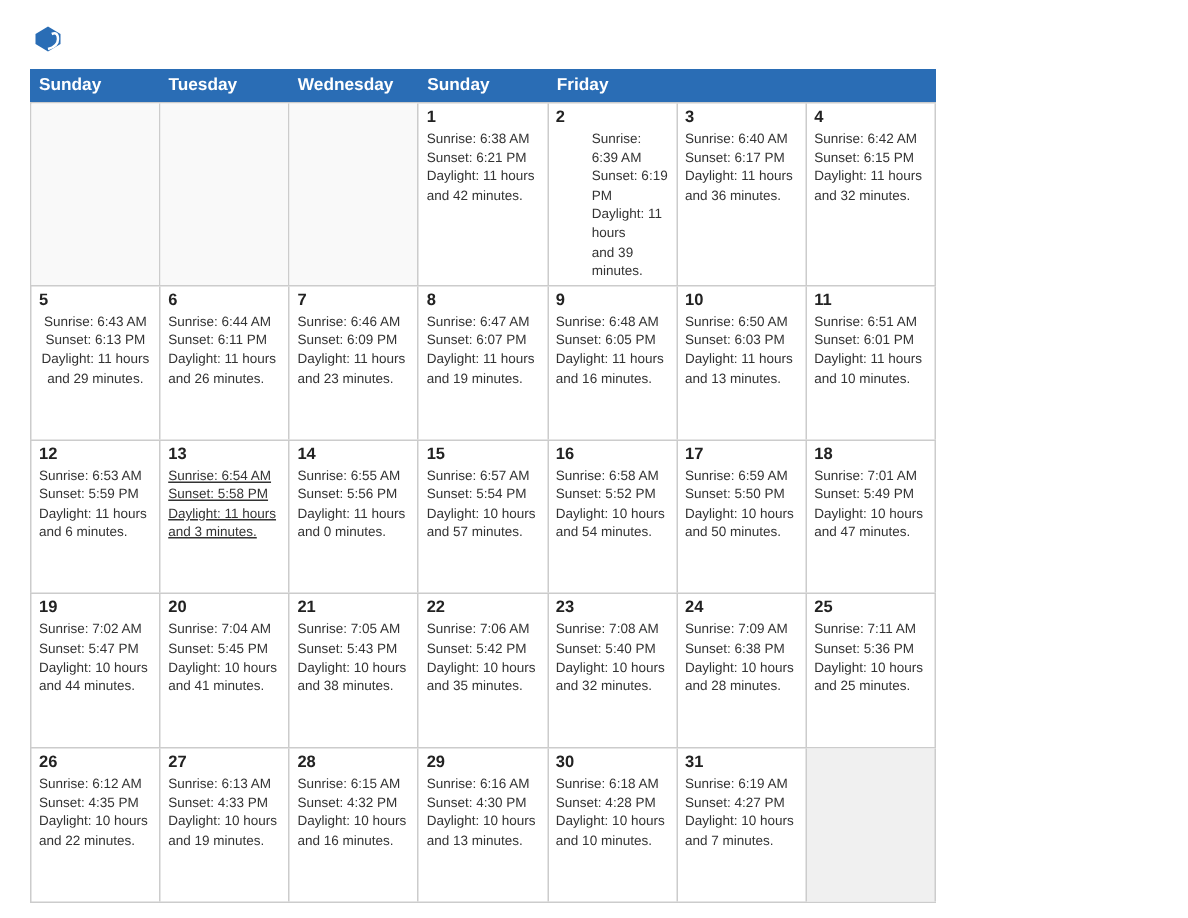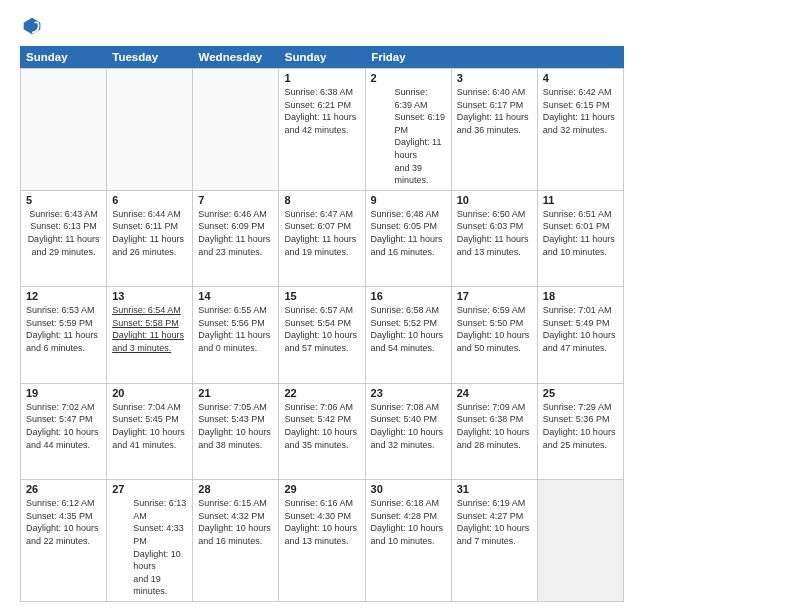--- a/index.html
+++ b/index.html
@@ -317,37 +317,37 @@
           </div>
           <div class="cal-cell">
             <span class="day-num">24</span>
             <div class="cell-text" style="white-space: pre-line;">Sunrise: 7:09 AM
 Sunset: 6:38 PM
 Daylight: 10 hours
 and 28 minutes.</div>
           </div>
           <div class="cal-cell">
             <span class="day-num">25</span>
-            <div class="cell-text" style="white-space: pre-line;">Sunrise: 7:29 AM
+            <div class="cell-text" style="white-space: pre-line;">Sunrise: 7:11 AM
 Sunset: 5:36 PM
 Daylight: 10 hours
 and 25 minutes.</div>
           </div>
         </div>
         <div class="cal-row">
           <div class="cal-cell">
             <span class="day-num">26</span>
             <div class="cell-text" style="white-space: pre-line;">Sunrise: 6:12 AM
 Sunset: 4:35 PM
 Daylight: 10 hours
 and 22 minutes.</div>
           </div>
           <div class="cal-cell">
             <span class="day-num">27</span>
-            <div class="cell-text" style="white-space: pre-line; margin-left: 21px;">Sunrise: 6:13 AM
+            <div class="cell-text" style="white-space: pre-line;">Sunrise: 6:13 AM
 Sunset: 4:33 PM
 Daylight: 10 hours
 and 19 minutes.</div>
           </div>
           <div class="cal-cell">
             <span class="day-num">28</span>
             <div class="cell-text" style="white-space: pre-line;">Sunrise: 6:15 AM
 Sunset: 4:32 PM
 Daylight: 10 hours
 and 16 minutes.</div>

